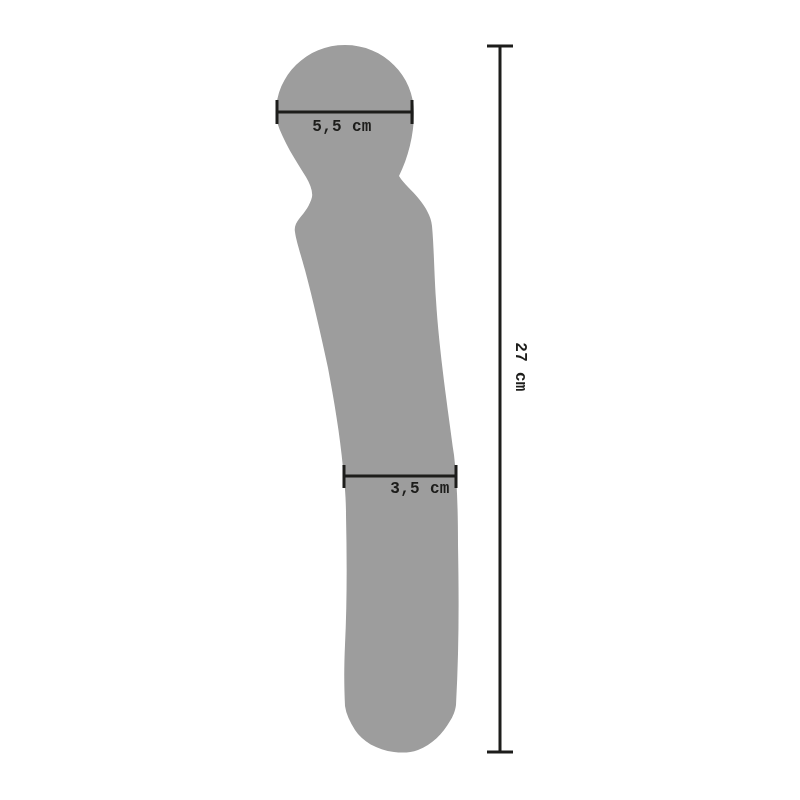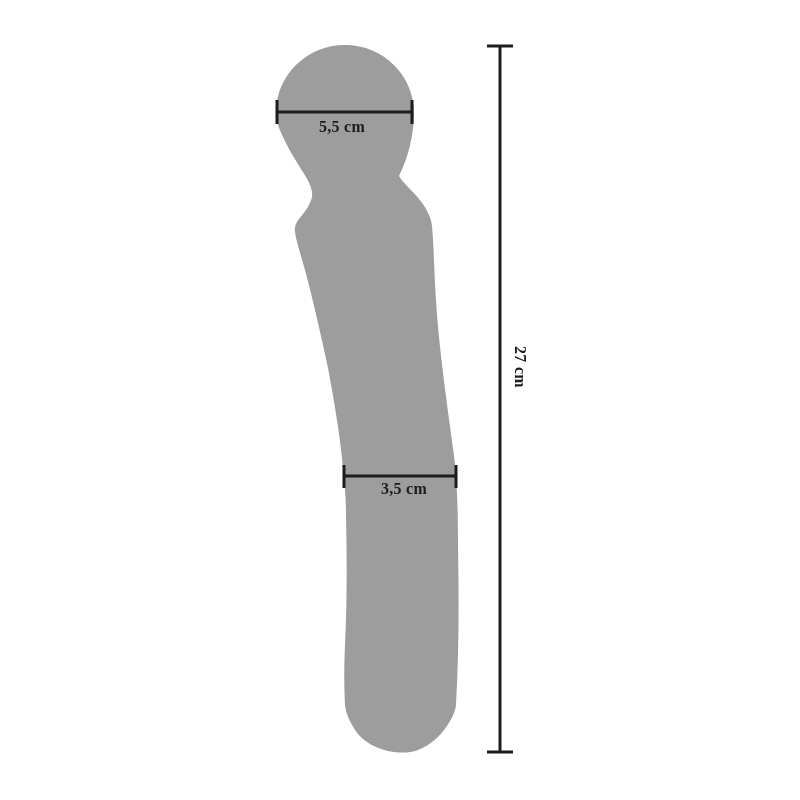--- a/index.html
+++ b/index.html
@@ -6,21 +6,21 @@
     margin: 0;
     padding: 0;
     background: #ffffff;
   }
   .stage {
     position: relative;
     width: 800px;
     height: 800px;
     background: #ffffff;
     overflow: hidden;
-    font-family: Liberation Serif, serif;
+    font-family: Liberation Mono, monospace;
   }
   .stage svg {
     position: absolute;
     left: 0;
     top: 0;
   }
   .dim-label {
     position: absolute;
     transform: translate(-50%, -50%);
     font-size: 16px;
@@ -83,17 +83,17 @@
 
     <g stroke-width="3" stroke-linecap="butt" stroke="#1d1d1b">
       <line x1="500" y1="46" x2="500" y2="752"></line>
       <line x1="487" y1="46" x2="513" y2="46"></line>
       <line x1="487" y1="752" x2="513" y2="752"></line>
     </g>
   </svg>
 
   <div class="dim-label" style="left:342px; top:127px;">5,5 cm</div>
 
-  <div class="dim-label" style="left:404px; top:489px;">3,5 cm</div>
+  <div class="dim-label" style="left:420px; top:489px;">3,5 cm</div>
 
   <div class="dim-label vertical" style="left:520px; top:367px;">27 cm</div>
 
 </div>
 
 </body></html>

